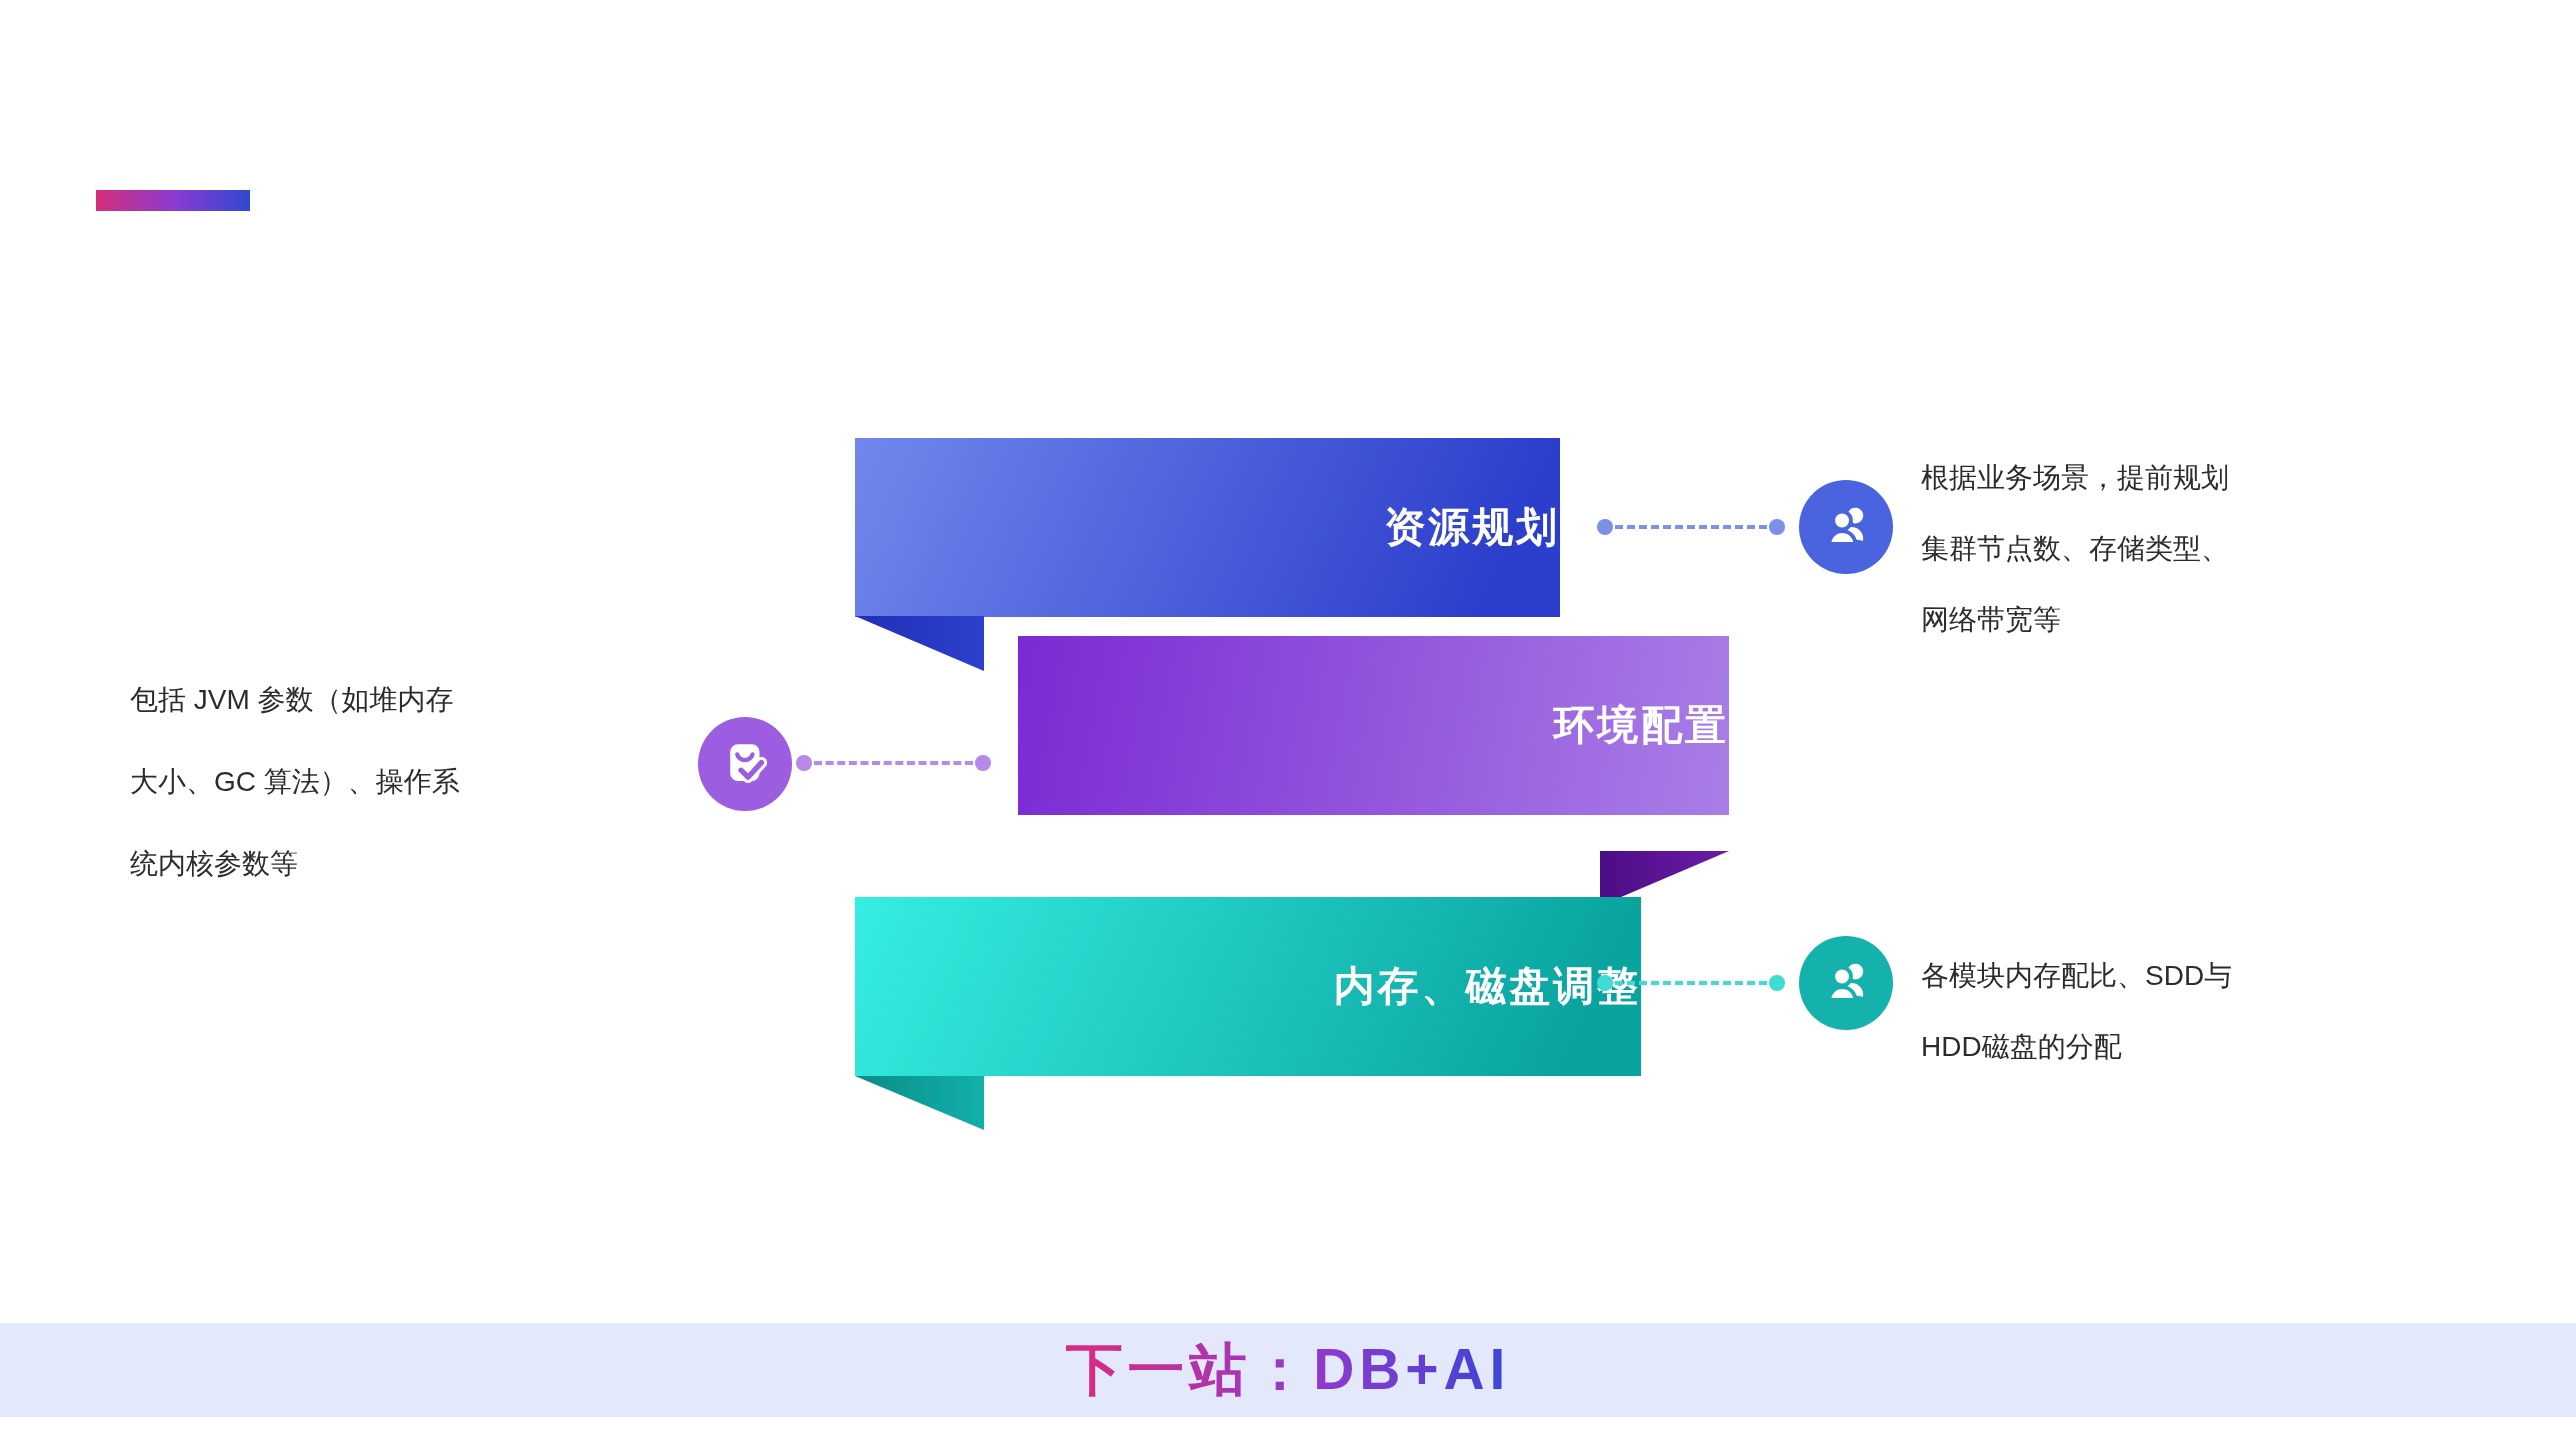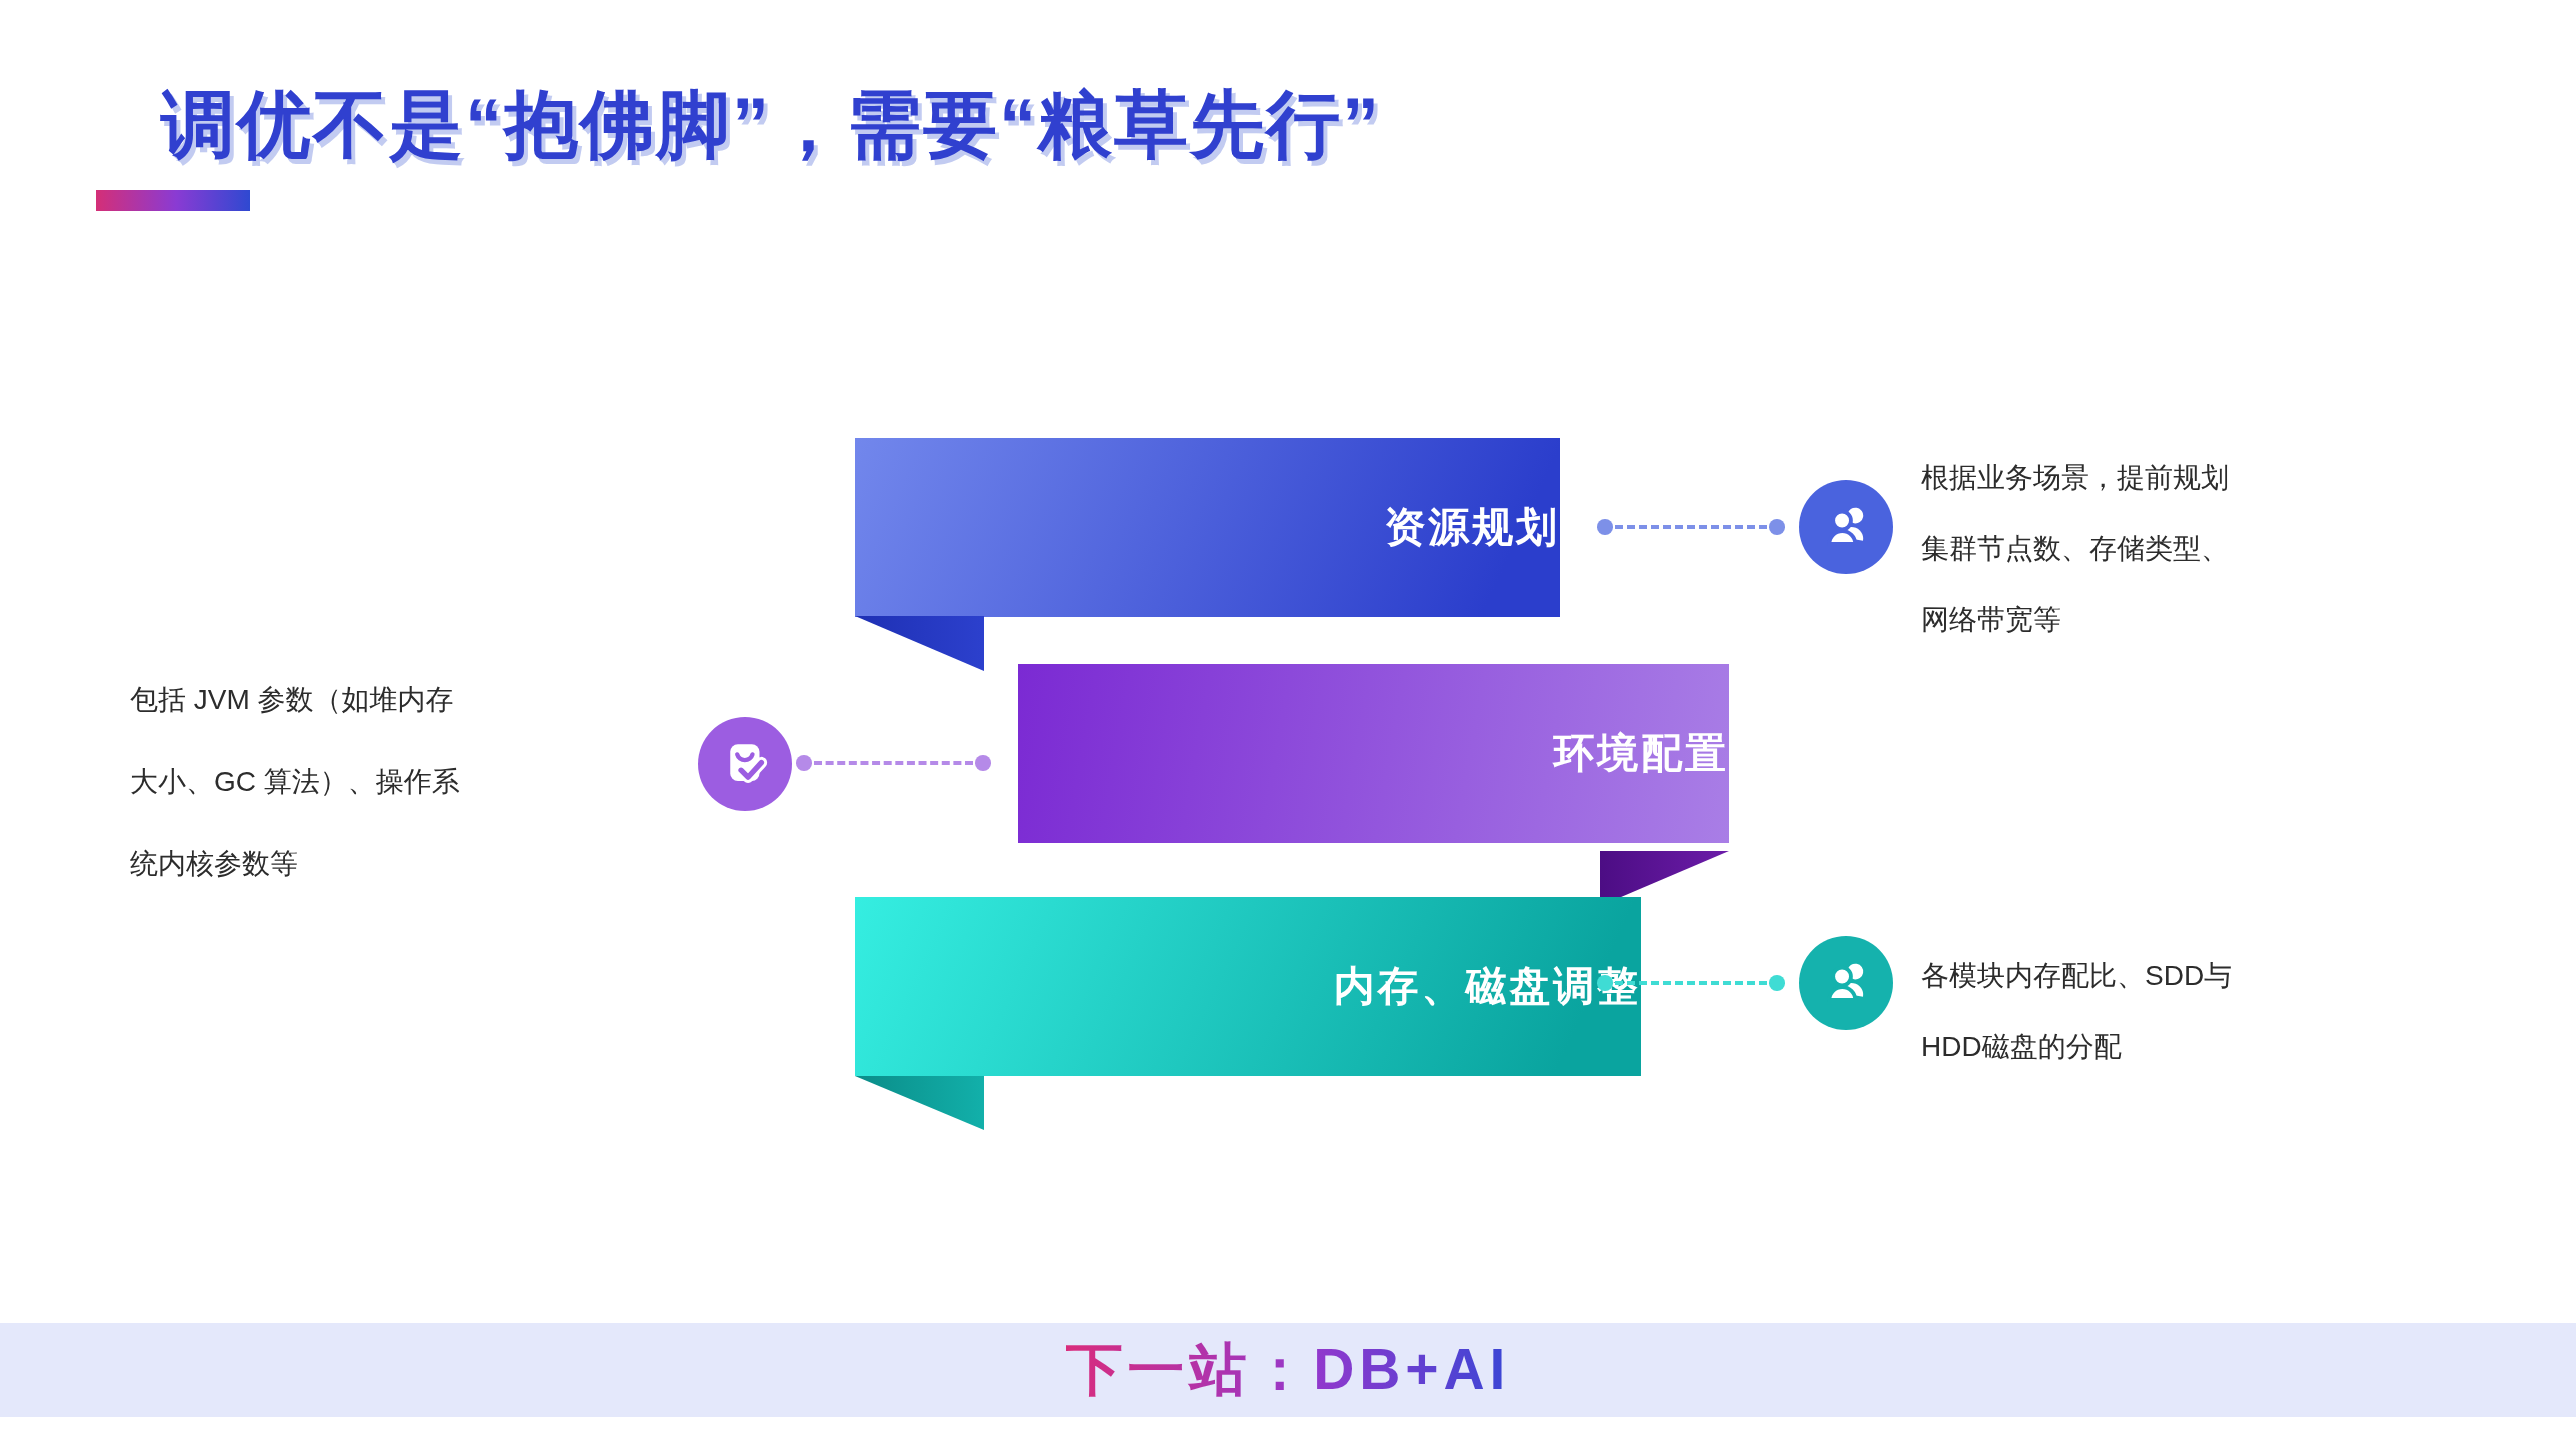--- a/index.html
+++ b/index.html
@@ -25,21 +25,21 @@
   
   .banner{
     position:absolute;height:179px;
     display:flex;align-items:center;justify-content:flex-end;
   }
   .banner .banner-label{
     color:#ffffff;font-size:41px;font-weight:800;letter-spacing:2.9px;
   }
   .banner-1{left:855px;top:438px;width:705px;
     background:linear-gradient(115deg,#7287ec 0%,#2b3ecc 90%);}
-  .banner-2{left:1018px;top:664px;width:711px;
+  .banner-2{left:1018px;top:636px;width:711px;
     background:linear-gradient(100deg,#7b2ad3 0%,#a97ee6 100%);}
   .banner-3{left:855px;top:897px;width:786px;
     background:linear-gradient(115deg,#35eee1 0%,#0aa49f 90%);}
   .fold{position:absolute;width:129px;height:55px;}
   .fold-left{clip-path:polygon(0 0,100% 0,100% 100%);}
   .fold-right{clip-path:polygon(0 0,100% 0,0 100%);}
   .fold-1{left:855px;top:616px;background:linear-gradient(90deg,#1e30b4,#2c40cd);}
   .fold-2{left:1600px;top:851px;background:linear-gradient(90deg,#4c0d84,#6c1ca9);}
   .fold-3{left:855px;top:1076px;height:54px;background:linear-gradient(90deg,#0a8c88,#12b0aa);}
   
@@ -83,21 +83,20 @@
     background:linear-gradient(90deg,#d92c7c 0%,#9438cc 55%,#3a46d5 100%);
     -webkit-background-clip:text;background-clip:text;
     color:transparent;
   }
 </style>
 </head>
 <body>
 
 <div class="slide">
 
-  <h1 class="page-title">调优不是“抱佛脚”，需要“粮草先行”</h1>
   <div class="title-underline"></div>
 
   <div class="banner banner-1">
     <span class="banner-label">资源规划</span>
   </div>
   <div class="fold fold-left fold-1"></div>
 
   <div class="banner banner-2">
     <span class="banner-label">环境配置</span>
   </div>

